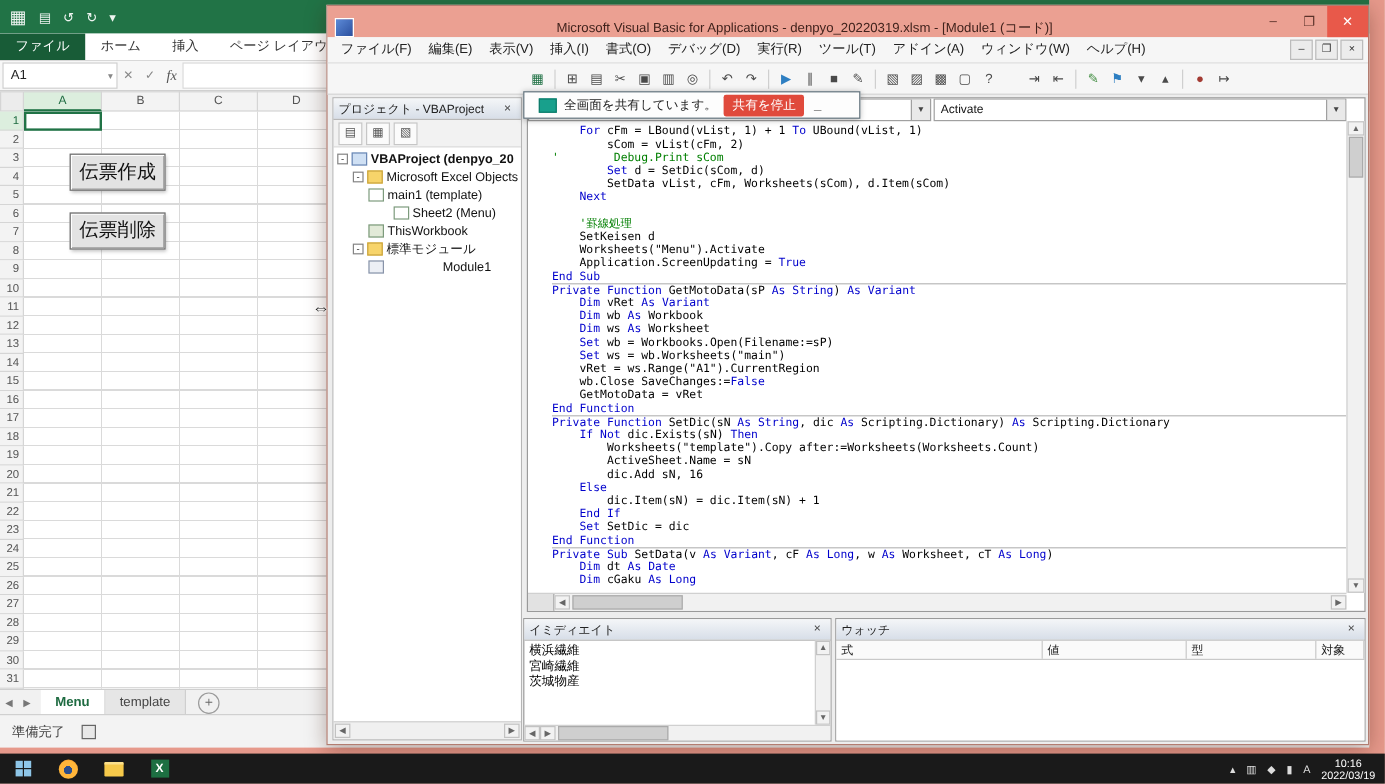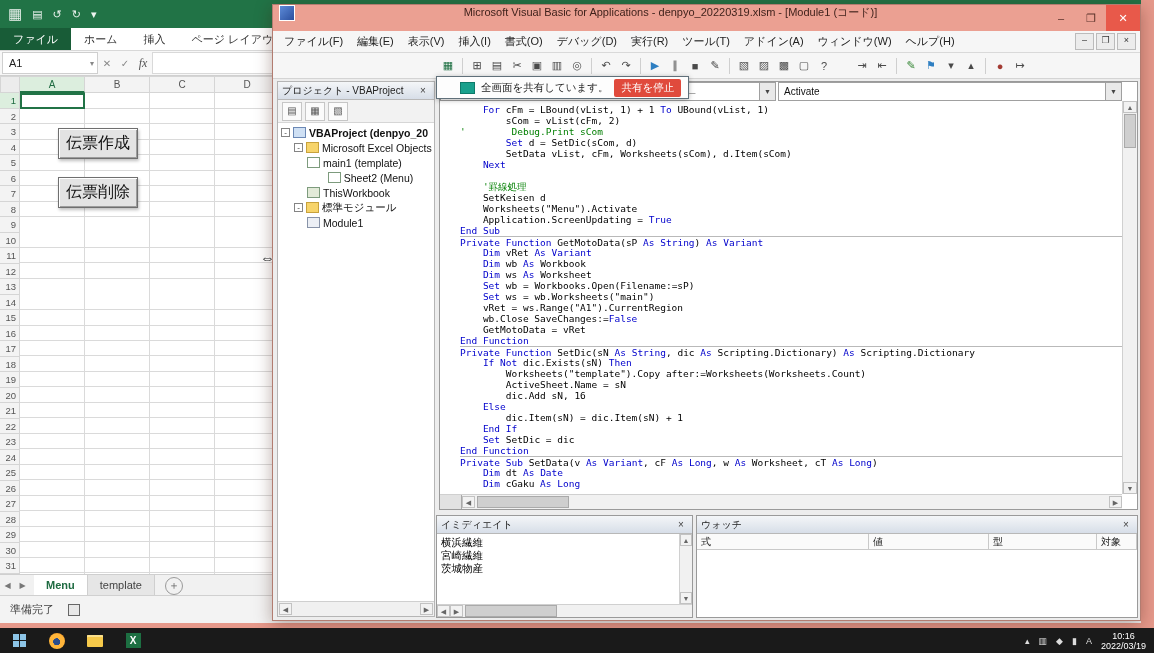--- a/index.html
+++ b/index.html
@@ -37,21 +37,21 @@
   .xl-tabbar{position:absolute;top:574px;left:0;right:0;height:21px;background:#f1f1f1;border-top:1px solid #cfcfcf;display:flex;align-items:center;font-size:11px}
   .stab-nav{width:15px;text-align:center;color:#777;font-size:8px}
   #xl-stabs{display:flex;height:21px;margin-left:4px}
   .stab{padding:0 12px;height:21px;line-height:21px;background:#e6e6e6;color:#444;border-right:1px solid #cfcfcf}
   .stab.active{background:#fff;color:#1e6b41;font-weight:bold}
   .stab-add{width:16px;height:16px;border:1px solid #9a9a9a;border-radius:50%;text-align:center;line-height:14px;color:#666;font-size:11px;margin-left:10px}
   .xl-status{position:absolute;top:595px;left:0;right:0;height:27px;background:#f3f3f3;border-top:1px solid #d0d0d0;font-size:11px;color:#444;display:flex;align-items:center;padding-left:10px;gap:14px}
   .macro-icon{width:10px;height:10px;border:1px solid #666;background:#e8e8e8}
   
   .vb{position:absolute;left:272px;top:4px;width:869px;height:617px;background:#ededed;border:1px solid #b27c70;box-sizing:border-box;box-shadow:0 4px 16px rgba(60,20,10,.35)}
-  .vb-title{height:26px;background:#eba092;display:flex;align-items:flex-start;padding-left:6px}
+  .vb-title{height:26px;background:#eba092;display:flex;align-items:flex-end;padding-left:6px}
   .vb-ico{width:14px;height:14px;background:linear-gradient(135deg,#5d8bd8,#2b4f9e);border:1px solid #fff;flex:none}
   .vb-title-text{flex:1;text-align:center;font-size:11px;color:#40221c;white-space:nowrap;overflow:hidden}
   .wbtns{display:flex;height:26px;flex:none}
   .wb{width:30px;display:flex;align-items:center;justify-content:center;font-size:11px;color:#5a322a}
   .wb.close{width:34px;background:#e8594a;color:#fff}
   .vb-menubar{height:21px;background:#f6f6f6;border-bottom:1px solid #d9d9d9;display:flex;align-items:center;padding-left:4px}
   .vb-menu{font-size:11px;color:#222;padding:0 7px;line-height:21px;white-space:nowrap}
   .mdi{margin-left:auto;display:flex;gap:2px;padding-right:4px}
   .mdi span{width:17px;height:15px;border:1px solid #bbb;background:#ececec;font-size:9px;text-align:center;line-height:13px;color:#333}
   .vb-toolbar{height:25px;background:#f6f6f6;border-bottom:1px solid #d4d4d4;display:flex;align-items:center;padding-left:165px}
@@ -86,21 +86,21 @@
   .code-line{height:11px;box-sizing:border-box}
   .code-line.sep{border-top:1px solid #b9b9b9}
   .kw{color:var(--kw)}.cmt{color:var(--cmt)}
   .vscroll{position:absolute;right:0;top:19px;bottom:15px;width:15px;background:#f1f1f1;border-left:1px solid #d0d0d0;display:flex;flex-direction:column;box-sizing:border-box}
   .vscroll .vs-btn{width:100%}
   .vthumb{height:32px;margin:1px;background:#cfcfcf;border:1px solid #aaa}
   .vs-sp,.hs-sp{flex:1}
   .hscroll{position:absolute;left:0;bottom:0;right:15px;height:15px;background:#f1f1f1;border-top:1px solid #d0d0d0;display:flex;align-items:center;box-sizing:border-box}
   .splitbox{width:22px;height:100%;background:#e2e2e2;border-right:1px solid #a8a8a8;box-sizing:border-box}
   .hthumb{width:90px;height:10px;background:#cfcfcf;border:1px solid #aaa;margin:0 2px}
-  .banner{position:absolute;left:163px;top:71px;width:253px;height:23px;background:#fdfdfd;border:1px solid #60707a;box-sizing:border-box;display:flex;align-items:center;gap:6px;padding:0 23px;z-index:30;box-shadow:0 1px 5px rgba(0,0,0,.3)}
+  .banner{position:absolute;left:163px;top:71px;width:281px;height:23px;background:#fdfdfd;border:1px solid #60707a;box-sizing:border-box;display:flex;align-items:center;gap:6px;padding:0 12px;z-index:30;box-shadow:0 1px 5px rgba(0,0,0,.3)}
   .banner-ico{width:13px;height:10px;background:#18a08c;border:1px solid #0d7a6a;flex:none}
   .banner-text{font-size:10.5px;color:#1a1a1a;white-space:nowrap}
   .banner-stop{background:#e04a3c;color:#fff;font-size:10.5px;padding:2px 7px;border-radius:2px;white-space:nowrap}
   .banner-min{margin-left:2px;color:#333;font-size:11px;font-weight:bold}
   .vb-imm{position:absolute;left:163px;top:510px;width:257px;height:103px;background:#fff;border:1px solid #9a9a9a;box-sizing:border-box;display:flex;flex-direction:column}
   .imm-wrap{flex:1;position:relative}
   .imm-lines{position:absolute;left:0;top:0;right:13px;bottom:13px;font-family:"DejaVu Sans Mono",monospace;font-size:10.5px;line-height:13px;padding:2px 4px;color:#000}
   .imm-vscroll{position:absolute;right:0;top:0;bottom:13px;width:13px;background:#f1f1f1;border-left:1px solid #d0d0d0;display:flex;flex-direction:column;box-sizing:border-box}
   .imm-vscroll .vs-btn{width:100%}
   .imm-hscroll{position:absolute;left:0;bottom:0;right:0;height:13px;background:#f1f1f1;border-top:1px solid #d0d0d0;display:flex;align-items:center;box-sizing:border-box}
@@ -308,21 +308,21 @@
         </div>
         <div class="trow" style="padding-left: 29px;">
           <span class="tico workbook"></span>
           <span class="tlabel">ThisWorkbook</span>
         </div>
         <div class="trow" style="padding-left: 16px;">
           <span class="texp">-</span>
           <span class="tico folder"></span>
           <span class="tlabel">標準モジュール</span>
         </div>
-        <div class="trow" style="padding-left: 29px;">
+        <div class="trow" style="padding-left: 29px; gap: 46px;">
           <span class="tico module"></span>
           <span class="tlabel">Module1</span>
         </div>
       </div>
     <div class="proj-hscroll">
       <span class="hs-btn">◀</span>
       <span class="hs-btn">▶</span>
     </div>
   </div>
 

